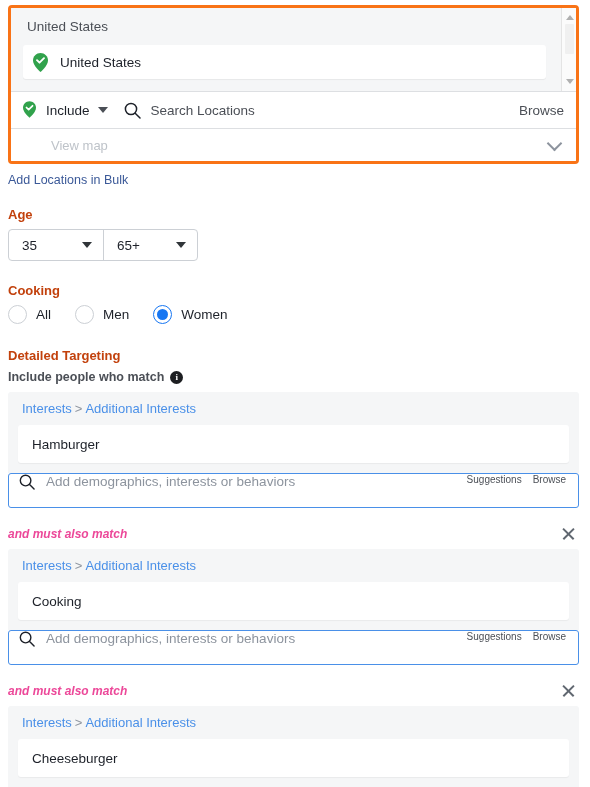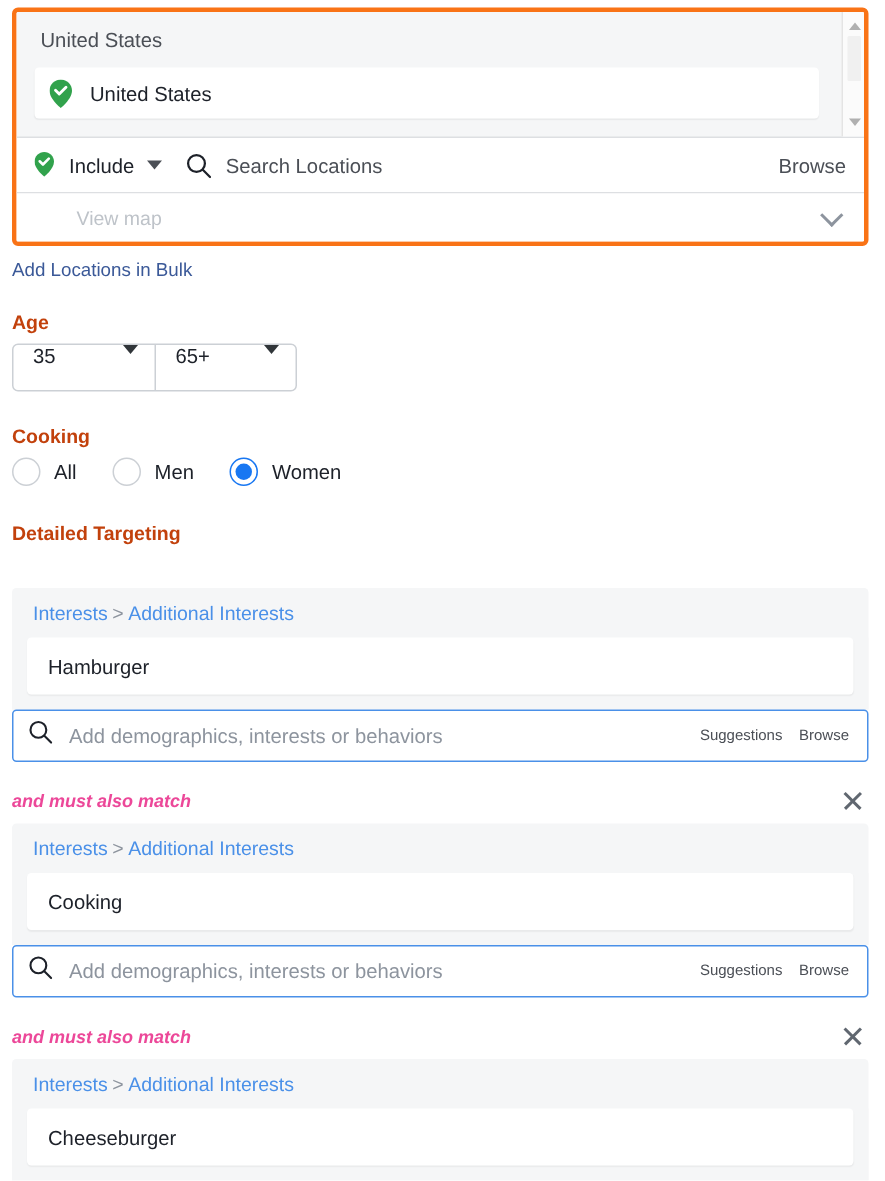--- a/index.html
+++ b/index.html
@@ -100,21 +100,21 @@
   .section-title {
     font-size: 13px; font-weight: bold; color: #c2410c;
   }
   .age-title { position: absolute; left: 8px; top: 207px; }
   .age-selects {
     position: absolute; left: 8px; top: 229px;
     display: flex; border: 1px solid #ccd0d5; border-radius: 4px;
     background: #fff; overflow: hidden; height: 32px;
   }
   .age-select {
-    display: flex; justify-content: space-between;
+    display: flex; align-items: center; justify-content: space-between;
     width: 94px; padding: 0 11px 0 13px; height: 100%;
     font-size: 13.5px; color: #1d2129; cursor: pointer;
   }
   .age-select + .age-select { border-left: 1px solid #ccd0d5; }
   .sel-caret {
     width: 0; height: 0;
     border-left: 5px solid transparent; border-right: 5px solid transparent;
     border-top: 6px solid #303539;
   }
 
@@ -167,21 +167,21 @@
   .crumb-sep { color: #8d949e; margin: 0 3px; }
   .tg-value-wrap { padding: 0 10px 10px 10px; background: #f5f6f7; }
   .tg-value {
     background: #fff; border-radius: 3px; height: 38px;
     display: flex; align-items: center; padding-left: 14px;
     font-size: 13.5px; color: #1d2129;
     box-shadow: 0 1px 1px rgba(0,0,0,0.05);
   }
   .tg-search {
     height: 35px; border: 1.5px solid #4a90e8; border-radius: 3px;
-    background: #fff; display: flex; align-items: center;
+    background: #fff; display: flex; align-items: flex-start;
     padding: 0 12px 0 10px;
   }
   .tg-search-ph {
     font-size: 13.5px; color: #8d949e; margin-left: 11px; flex: 1;
   }
   .tg-action { font-size: 10px; color: #4b4f56; cursor: pointer; }
   .tg-action + .tg-action { margin-left: 11px; }
 
   .must-row {
     position: absolute; left: 8px; width: 571px;
@@ -286,20 +286,24 @@
       <span class="radio-label">Men</span>
     </label>
     <label class="radio-item">
       <span class="radio checked"></span>
       <span class="radio-label">Women</span>
     </label>
   </div>
 
   <div class="section-title dt-title">Detailed Targeting</div>
 
+  <div class="dt-sub">
+    <span class="dt-sub-text">Include people who match</span>
+    <span class="info-icon">i</span>
+  </div>
 
   <div class="tgroup" style="top:392px;">
     <div class="tg-head">
       <div class="tg-crumb">
         <span class="crumb-link">Interests</span><span class="crumb-sep">&gt;</span><span class="crumb-link">Additional Interests</span>
       </div>
       <div class="tg-value-wrap">
         <div class="tg-value">Hamburger</div>
       </div>
     </div>

